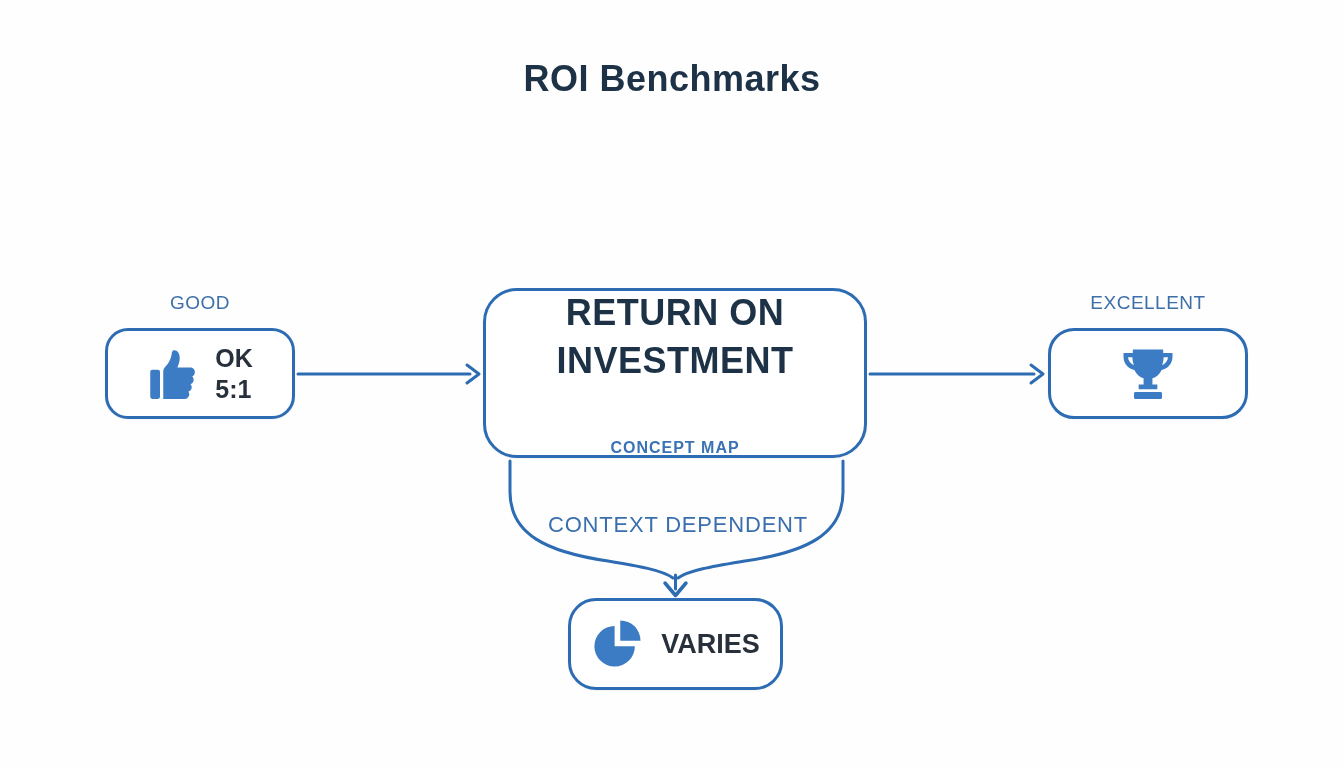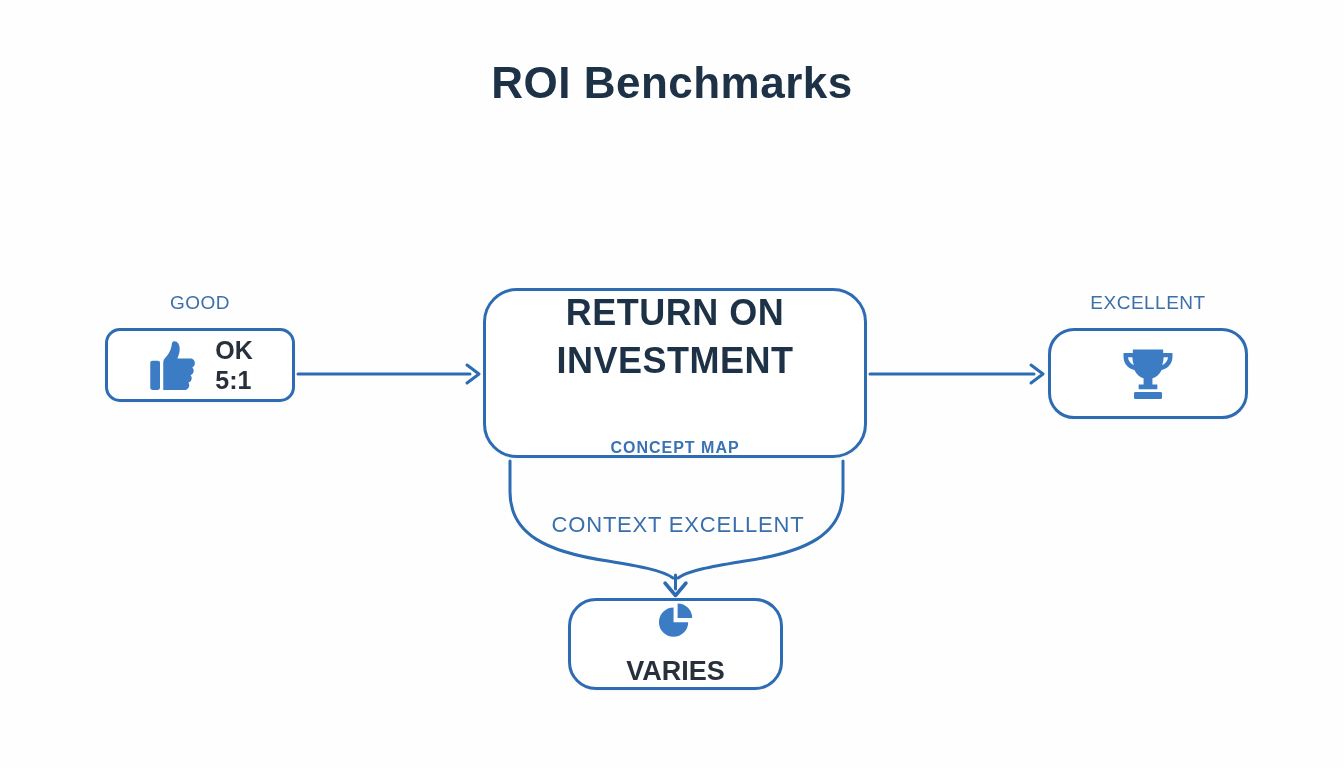--- a/index.html
+++ b/index.html
@@ -7,45 +7,45 @@
   body {
     position: relative;
     background: #fefefe;
     font-family: "Liberation Sans", sans-serif;
     overflow: hidden;
   }
   .page-title {
     position: absolute;
     top: 58px; left: 0; width: 1344px;
     text-align: center;
-    font-size: 44px;
+    font-size: 36px;
     font-weight: 800;
     letter-spacing: 0.5px;
     color: #1d3246;
   }
   .connector-layer {
     position: absolute;
     top: 0; left: 0; width: 1344px; height: 768px;
     z-index: 1;
   }
   .node {
     position: absolute;
     background: #ffffff;
     border: 3px solid #2d6cb3;
     display: flex;
     align-items: center;
     justify-content: center;
     z-index: 2;
     box-shadow: 0 1px 2px rgba(20,40,70,0.05);
     gap: 47px;
   }
-  .node-good      { left: 105px;  top: 328px; width: 190px; height: 74px;  border-radius: 15px; gap: 16px; }
+  .node-good      { left: 105px;  top: 328px; width: 190px; height: 91px;  border-radius: 23px; gap: 16px; }
   .node-center    { left: 483px;  top: 288px; width: 384px; height: 170px; border-radius: 34px; flex-direction: column; }
   .node-excellent { left: 1048px; top: 328px; width: 200px; height: 91px;  border-radius: 26px; gap: 14px; }
-  .node-varies    { left: 568px;  top: 598px; width: 215px; height: 92px;  border-radius: 28px; gap: 16px; flex-direction: column; }
+  .node-varies    { left: 568px;  top: 598px; width: 215px; height: 92px;  border-radius: 28px; gap: 16px; }
   .side-label {
     position: absolute;
     text-align: center;
     font-size: 19px;
     font-weight: 400;
     letter-spacing: 0.5px;
     color: #3d6fa8;
     z-index: 2;
   }
   .label-good      { left: 105px;  top: 292px; width: 190px; }
@@ -116,21 +116,21 @@
 </div>
 
 <div class="side-label label-excellent">EXCELLENT</div>
 <div class="node node-excellent">
   <svg class="icon icon-trophy" viewBox="0 0 48 48" xmlns="http://www.w3.org/2000/svg">
     <path fill-rule="evenodd" d="M11 3 H37 V6 H45 V9 C45 15 41.2 19.4 35.7 20.6 C33.9 24.4 31 26.9 27.8 27.7 V33 H32 V37 H16 V33 H20.2 V27.7 C17 26.9 14.1 24.4 12.3 20.6 C6.8 19.4 3 15 3 9 V6 H11 Z M6.8 9.7 C7.2 12.9 9.1 15.3 11.8 16.4 C11.1 14.2 10.7 11.9 10.6 9.7 Z M41.2 9.7 H37.4 C37.3 11.9 36.9 14.2 36.2 16.4 C38.9 15.3 40.8 12.9 41.2 9.7 Z"></path>
     <rect x="12" y="39.5" width="24" height="6" rx="1.2"></rect>
   </svg>
 </div>
 
-<div class="side-label label-context">CONTEXT EXCELLENT</div>
+<div class="side-label label-context">CONTEXT DEPENDENT</div>
 
 <div class="node node-varies">
   <svg class="icon icon-pie" viewBox="0 0 48 48" xmlns="http://www.w3.org/2000/svg">
     <path d="M21 8 A18 18 0 1 0 39 26 L21 26 Z"></path>
     <path d="M26 21 L26 3 A18 18 0 0 1 44 21 Z"></path>
   </svg>
   <div class="varies-value">VARIES</div>
 </div>
 
 </body></html>

